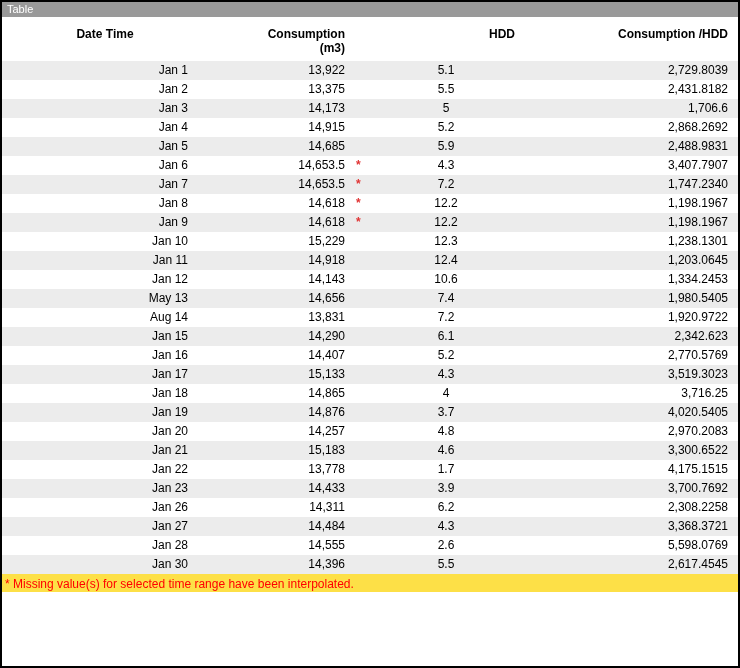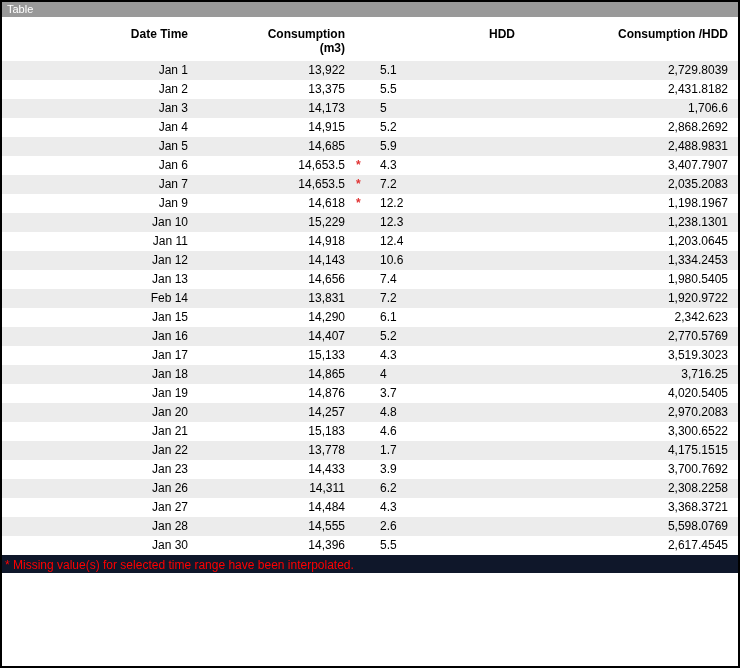--- a/index.html
+++ b/index.html
@@ -37,48 +37,48 @@
   thead th {
     font-size: 12px;
     font-weight: bold;
     color: #000;
     vertical-align: top;
     padding-top: 10px;
     padding-bottom: 6px;
     line-height: 14px;
     background: #fff;
   }
-  th.h-date { text-align: right; padding-left: 20px; }
+  th.h-date { text-align: center; padding-left: 20px; }
   th.h-cons { text-align: right; padding-right: 2px; }
   th.h-hdd  { text-align: right; padding-right: 0px; }
   th.h-phdd { text-align: right; padding-right: 10px; }
 
   tbody td {
     font-size: 12px;
     color: #000;
     height: 19px;
     line-height: 19px;
     white-space: nowrap;
     overflow: hidden;
   }
   tbody tr:nth-child(odd) td { background: #ececec; }
   tbody tr:nth-child(even) td { background: #ffffff; }
 
   td.date { text-align: right;  padding-left: 8px; }
   td.cons { text-align: right; padding-right: 2px; }
   td.flag { text-align: left;  padding-left: 9px; color: #e03333; font-weight: bold; font-size: 12px; }
-  td.hdd  { text-align: left; padding-right: 3px; }
+  td.hdd  { text-align: center; padding-right: 3px; }
   td.phdd { text-align: right; padding-right: 10px; }
 
   .footnote {
     color: #ff0000;
     font-size: 12px;
     line-height: 15px;
     padding: 3px 0 0 3px;
-    background: #0f172a;
+    background: #fde047;
   }
 </style>
 </head>
 <body>
 
 <div class="frame">
   <div class="titlebar">
     <span>Table</span>
   </div>
 
@@ -143,21 +143,28 @@
           <td class="cons">14,653.5</td>
           <td class="flag">*</td>
           <td class="hdd">4.3</td>
           <td class="phdd">3,407.7907</td>
         </tr>
         <tr>
           <td class="date">Jan 7</td>
           <td class="cons">14,653.5</td>
           <td class="flag">*</td>
           <td class="hdd">7.2</td>
-          <td class="phdd">2,035.2083</td>
+          <td class="phdd">1,747.2340</td>
+        </tr>
+        <tr>
+          <td class="date">Jan 8</td>
+          <td class="cons">14,618</td>
+          <td class="flag">*</td>
+          <td class="hdd">12.2</td>
+          <td class="phdd">1,198.1967</td>
         </tr>
         <tr>
           <td class="date">Jan 9</td>
           <td class="cons">14,618</td>
           <td class="flag">*</td>
           <td class="hdd">12.2</td>
           <td class="phdd">1,198.1967</td>
         </tr>
         <tr>
           <td class="date">Jan 10</td>
@@ -174,28 +181,28 @@
           <td class="phdd">1,203.0645</td>
         </tr>
         <tr>
           <td class="date">Jan 12</td>
           <td class="cons">14,143</td>
           <td class="flag"></td>
           <td class="hdd">10.6</td>
           <td class="phdd">1,334.2453</td>
         </tr>
         <tr>
-          <td class="date">Jan 13</td>
+          <td class="date">May 13</td>
           <td class="cons">14,656</td>
           <td class="flag"></td>
           <td class="hdd">7.4</td>
           <td class="phdd">1,980.5405</td>
         </tr>
         <tr>
-          <td class="date">Feb 14</td>
+          <td class="date">Aug 14</td>
           <td class="cons">13,831</td>
           <td class="flag"></td>
           <td class="hdd">7.2</td>
           <td class="phdd">1,920.9722</td>
         </tr>
         <tr>
           <td class="date">Jan 15</td>
           <td class="cons">14,290</td>
           <td class="flag"></td>
           <td class="hdd">6.1</td>

